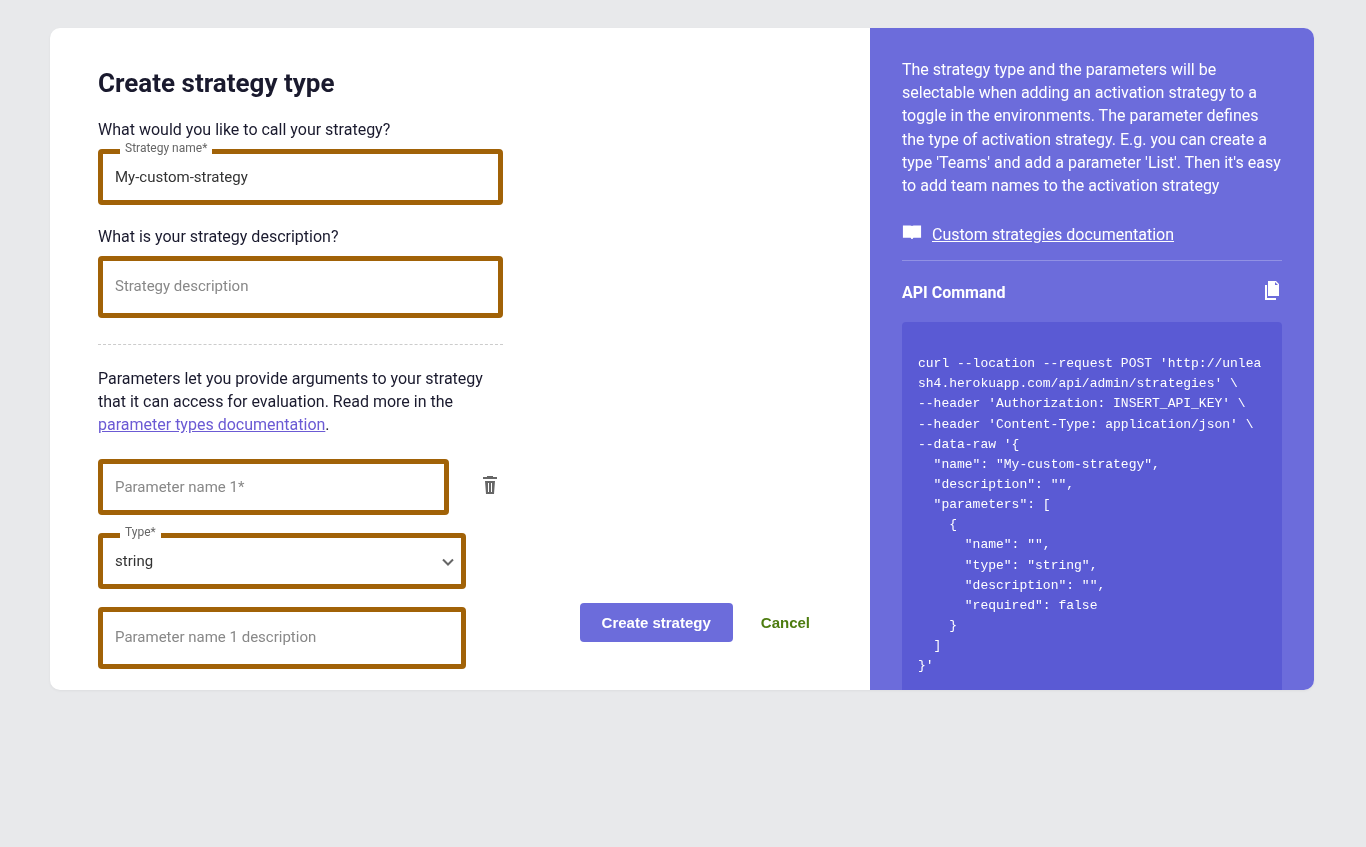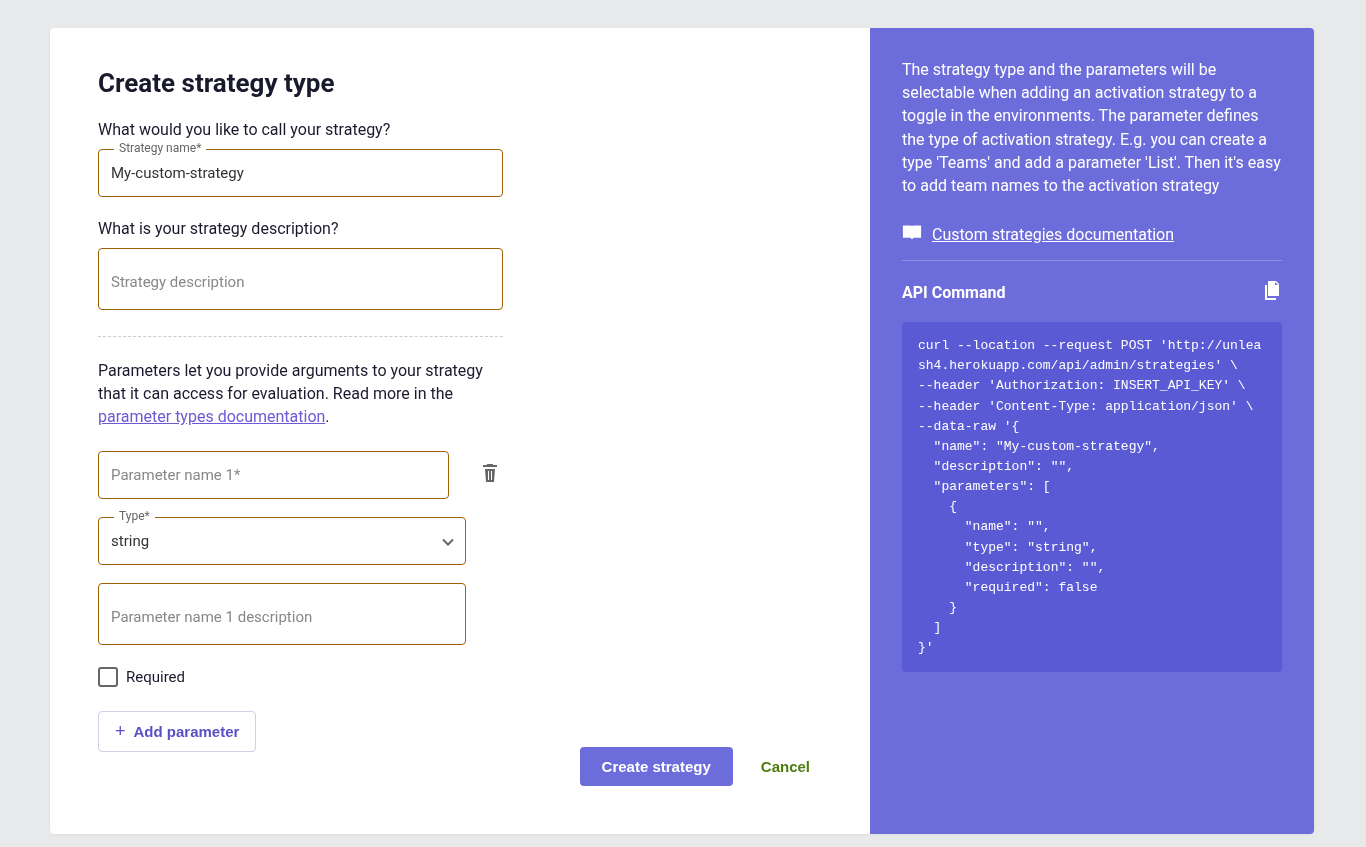--- a/index.html
+++ b/index.html
@@ -6,23 +6,23 @@
   body {
     font-family: -apple-system, BlinkMacSystemFont, "Segoe UI", Roboto, sans-serif;
     background: #e8e9eb;
     width: 1366px;
     height: 847px;
     padding: 28px 50px;
     position: relative;
   }
   .card {
     width: 1264px;
-    height: 806px;
-    background: #fff;
-    border-radius: 4px;
+    height: 662px;
+    background: #fff;
+    border-radius: 10px;
     display: flex;
     overflow: hidden;
     box-shadow: 0 1px 3px rgba(0,0,0,0.05);
   }
   .left-panel {
     flex: 1;
     padding: 40px 48px 30px 48px;
     position: relative;
   }
   .right-panel {
@@ -45,40 +45,40 @@
     color: #1a1a2e;
     margin-bottom: 10px;
   }
   .input-wrap {
     position: relative;
     margin-bottom: 22px;
   }
   .floating-label {
     position: absolute;
     top: -8px;
-    left: 16px;
+    left: 22px;
     background: #fff;
     padding: 0 5px;
     font-size: 12px;
     color: #666;
   }
   .text-input, .textarea-input, .select-input {
     width: 100%;
-    border: 1px solid #a16207;
+    border: 5px solid #a16207;
     border-radius: 4px;
     padding: 14px 12px;
     font-size: 15px;
     font-family: inherit;
     color: #333;
     background: #fff;
   }
   .textarea-input {
     height: 62px;
     resize: none;
-    padding-top: 24px;
+    padding-top: 16px;
   }
   .textarea-input::placeholder, .text-input::placeholder { color: #888; }
   .divider {
     border: none;
     border-top: 1px dashed #ccc;
     margin: 6px 0 22px 0;
     max-width: 405px;
   }
   .paragraph {
     font-size: 16px;
@@ -180,21 +180,21 @@
     display: flex;
     justify-content: space-between;
     align-items: center;
     margin-bottom: 18px;
   }
   .api-title { font-size: 16px; font-weight: 700; }
   .copy-btn { background: none; border: none; color: #fff; cursor: pointer; }
   .code-block {
     background: #5a5ad4;
     border-radius: 4px;
-    padding: 14px 16px;
+    padding: 32px 16px;
     font-family: "Courier New", monospace;
     font-size: 13px;
     line-height: 1.55;
     white-space: pre-wrap;
     word-break: break-all;
     color: #fff;
   }
 </style>
 </head>
 <body>

